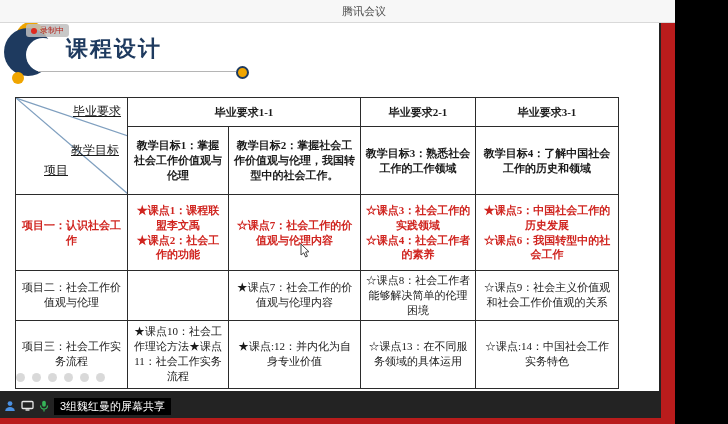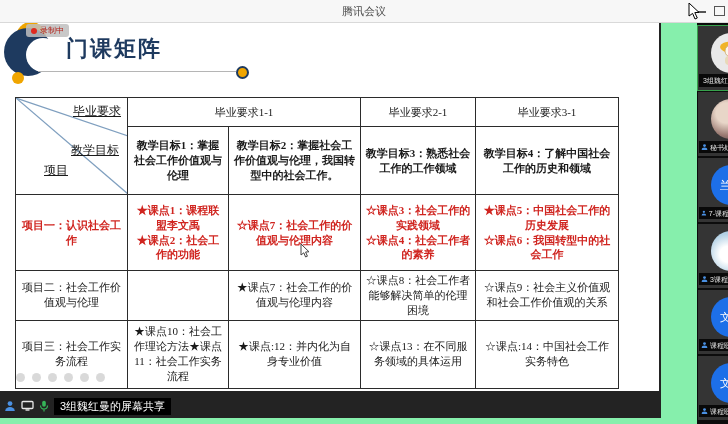--- a/index.html
+++ b/index.html
@@ -1,16 +1,16 @@
 <!DOCTYPE html>
 <html><head>
 <meta charset="utf-8">
 <style>
   html,body{margin:0;padding:0;background:#000;}
-  #screen{position:relative;width:728px;height:424px;overflow:hidden;background:#86efac;
+  #screen{position:relative;width:675px;height:424px;overflow:hidden;background:#b91c1c;
           font-family:"Liberation Sans",sans-serif;}
   
   .titlebar{position:absolute;left:0;top:0;width:728px;height:22px;background:#f7f7f7;
             border-bottom:1px solid #d9d9d9;z-index:30;}
   .titlebar .title{position:absolute;left:0;right:0;top:4px;text-align:center;
             font-size:11px;color:#4a4a4a;}
   .win-btn{position:absolute;top:4px;width:16px;height:14px;cursor:default;}
   .btn-min{right:18px;}
   .btn-min::after{content:"";position:absolute;left:2px;top:7px;width:10px;height:2px;background:#555;}
   .btn-max{right:0px;}
@@ -34,21 +34,21 @@
   .rule{position:absolute;left:38px;top:49px;width:198px;height:0;border-top:1.5px solid #b5b5b5;}
   .rule-dot{position:absolute;left:236px;top:44px;width:9px;height:9px;border-radius:50%;
             background:#f0a500;border:2px solid #1e3a5f;}
   .subtitle{position:absolute;left:15px;top:54px;width:603px;text-align:center;
             font-family:"Liberation Serif",serif;font-size:14px;font-weight:700;color:#1a1a1a;}
   
   table.matrix{position:absolute;left:15px;top:75px;border-collapse:collapse;table-layout:fixed;
                font-family:"Liberation Serif",serif;color:#1a1a1a;}
   table.matrix td{border:1.6px solid #2b2b2b;padding:2px 4px;text-align:center;vertical-align:middle;
                font-size:11px;line-height:1.35;white-space:pre-line;overflow:hidden;}
-  td.req{font-weight:400;font-size:12px;height:24px;}
+  td.req{font-weight:700;font-size:12px;height:24px;}
   td.goal{font-weight:700;font-size:11.5px;text-align:left;vertical-align:middle;padding:4px 6px;}
   tr.r-goals{height:68px;}
   tr.r-one{height:76px;}
   tr.r-two{height:44px;}
   tr.r-three{height:68px;}
   tr.r-one td{color:#d02520;font-weight:700;}
   td.corner{position:relative;padding:0;}
   .corner-lbl{position:absolute;font-size:12px;color:#1a1a1a;text-decoration:underline;}
   .corner-req{top:5px;right:6px;}
   .corner-goal{top:44px;right:8px;}
@@ -98,21 +98,21 @@
         <i class="rec-dot"></i>
         <span>录制中</span>
       </div>
 
       <div class="logo">
         <div class="yellow-back"></div>
         <div class="navy"></div>
         <div class="hole"></div>
         <div class="dot"></div>
       </div>
-      <div class="slide-heading">门课矩阵</div>
+      <div class="slide-heading">课程设计</div>
       <div class="rule"></div>
       <div class="rule-dot"></div>
 
 
       <table class="matrix">
         <colgroup>
           <col style="width:112px">
             <col style="width:101px">
             <col style="width:132px">
           <col style="width:115px">

